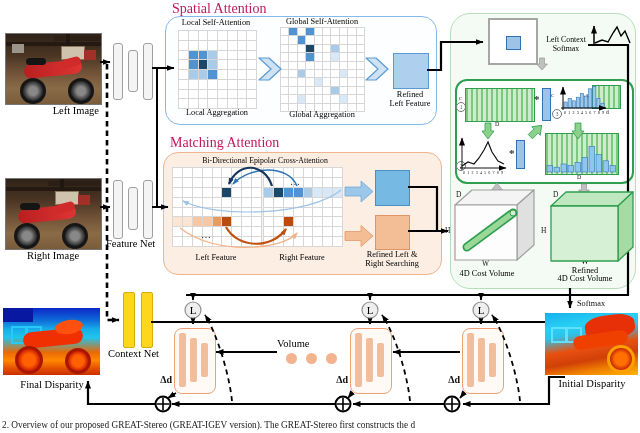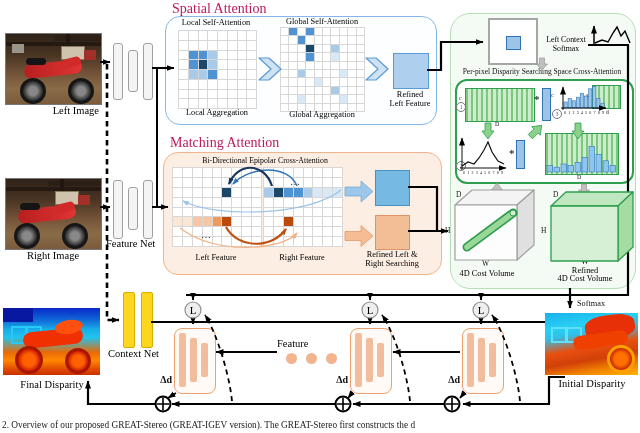--- a/index.html
+++ b/index.html
@@ -412,21 +412,20 @@
     <span>Right Searching</span>
   </div>
 
   <div class="box vol-box" style="left:450px;top:13px;width:184px;height:274px;border-radius:20px;"></div>
   <div class="abs" style="left:488px;top:18px;width:46px;height:43px;background:#fff;border:2px solid #a6a6a6;"></div>
   <div class="abs" style="left:506px;top:36px;width:13px;height:12px;background:#9dc3e6;border:1px solid #2e74b5;"></div>
   <div class="sm ctr abs" style="left:538px;top:35px;width:56px;font-size:7.8px;">
     <span>Left Context</span><br>
     <span>Softmax</span>
   </div>
-  <div class="ctr abs" style="left:452px;top:67px;width:180px;font-size:7.5px;">Per-pixel Disparity Searching Space Cross-Attention</div>
   <div class="box vol-inner" style="left:455px;top:79px;width:175px;height:101px;"></div>
 
   <div class="stepc" style="left:456px;top:102px;">1</div>
   <div class="gblock" style="left:465px;top:88px;width:68px;height:32px;"></div>
   <div class="tny abs" style="left:459px;top:95px;">c</div>
   <div class="tny abs" style="left:495px;top:121px;">D</div>
   <div class="op" style="left:534px;top:93px;">*</div>
   <div class="abs" style="left:542px;top:88px;width:7px;height:31px;background:#9dc3e6;border:1px solid #2e74b5;"></div>
   <div class="tny abs" style="left:551px;top:92px;">c</div>
   <div class="stepc" style="left:552px;top:109px;">3</div>
@@ -460,21 +459,21 @@
   <div class="grubar" style="left:201px;top:343px;width:7px;height:34px;"></div>
   <div class="grubox" style="left:350px;top:328px;width:40px;height:64px;"></div>
   <div class="grubar" style="left:355px;top:333px;width:7px;height:54px;"></div>
   <div class="grubar" style="left:366px;top:338px;width:7px;height:44px;"></div>
   <div class="grubar" style="left:377px;top:343px;width:7px;height:34px;"></div>
   <div class="grubox" style="left:462px;top:328px;width:40px;height:64px;"></div>
   <div class="grubar" style="left:467px;top:333px;width:7px;height:54px;"></div>
   <div class="grubar" style="left:478px;top:338px;width:7px;height:44px;"></div>
   <div class="grubar" style="left:489px;top:343px;width:7px;height:34px;"></div>
 
-  <div class="lbl abs" style="left:277px;top:338px;">Feature</div>
+  <div class="lbl abs" style="left:277px;top:338px;">Volume</div>
   <div class="dot" style="left:286px;top:353px;"></div>
   <div class="dot" style="left:306px;top:353px;"></div>
   <div class="dot" style="left:326px;top:353px;"></div>
 
   <div class="abs" style="left:150px;top:374px;width:22px;font-size:10px;font-weight:bold;text-align:right;">Δd</div>
   <div class="abs" style="left:326px;top:374px;width:22px;font-size:10px;font-weight:bold;text-align:right;">Δd</div>
   <div class="abs" style="left:438px;top:374px;width:22px;font-size:10px;font-weight:bold;text-align:right;">Δd</div>
   <div class="abs" style="left:577px;top:299px;font-size:8.3px;">Softmax</div>
 
   <div class="disp" style="left:3px;top:308px;width:97px;height:67px;background:linear-gradient(180deg,#0a28c8 0%,#0f6ad8 18%,#18aee8 32%,#20c4ec 44%,#e86a08 66%,#ff8800 78%,#e04800 92%,#c83000 100%);">

